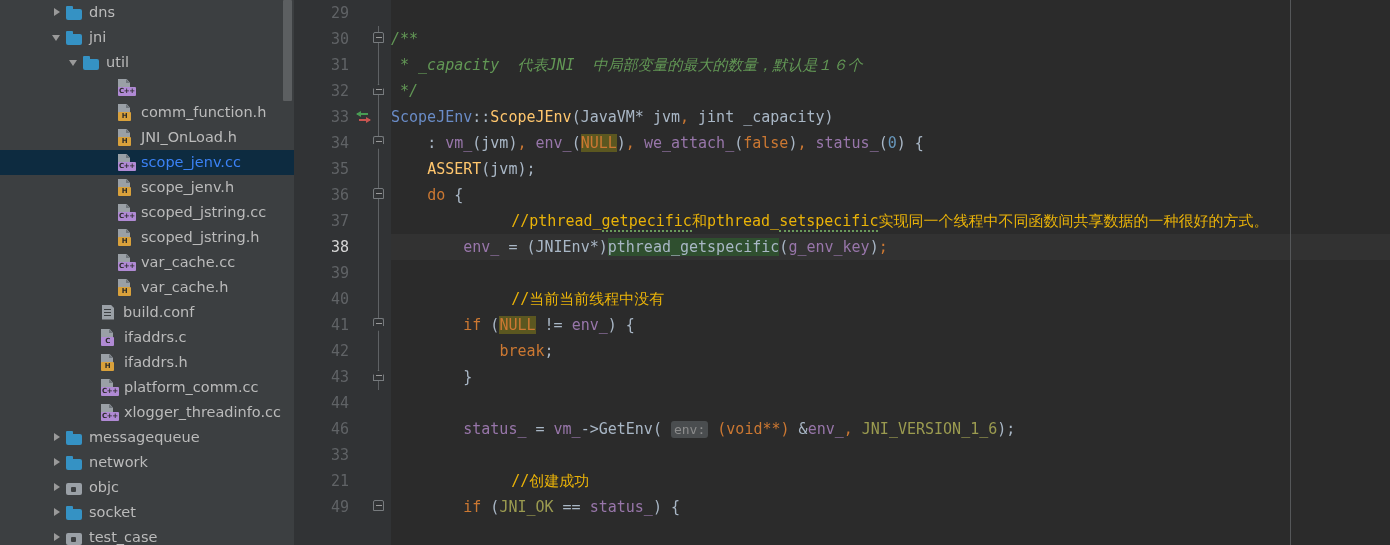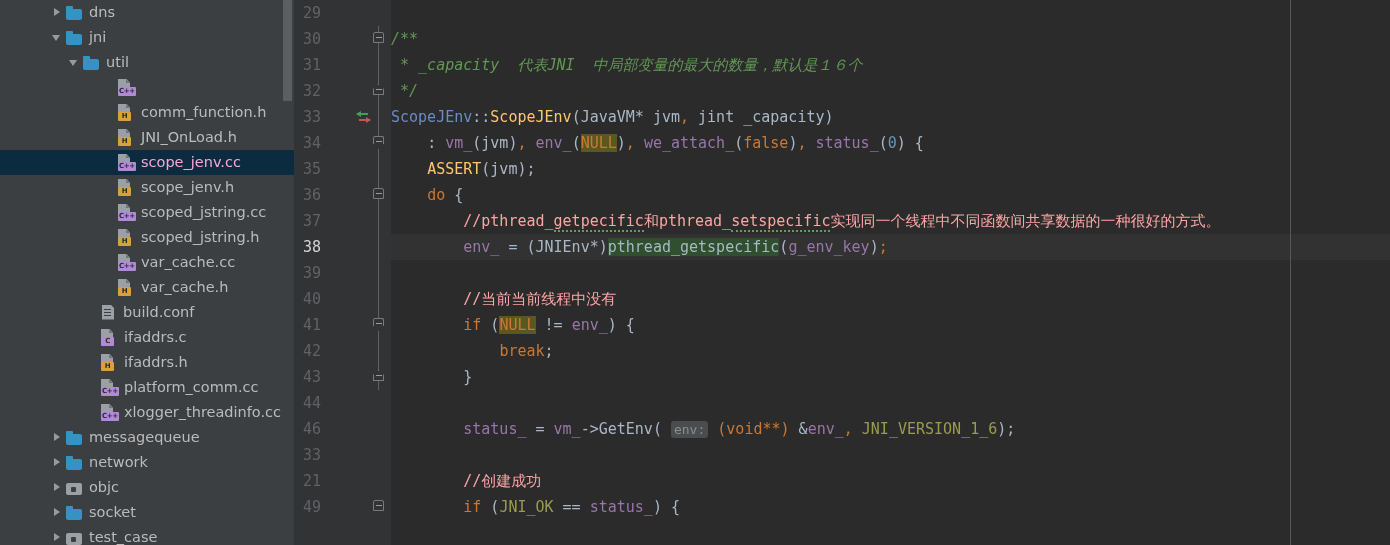--- a/index.html
+++ b/index.html
@@ -31,21 +31,21 @@
     height: 25px;
     line-height: 25px;
     display: flex;
     align-items: center;
     white-space: nowrap;
     font-size: 14.5px;
     color: #bbbbbb;
     padding-right: 4px;
   }
   .tree-row.selected { background: #0d2b40; }
-  .tree-row.selected .tree-label { color: #f9a8d4; }
+  .tree-row.selected .tree-label { color: #3b82f6; }
   .tree-indent { display: inline-block; flex: 0 0 auto; }
   .arrow {
     flex: 0 0 auto;
     width: 15px; height: 25px;
     position: relative;
     display: inline-block;
   }
   .arrow.collapsed::before {
     content: "";
     position: absolute;
@@ -199,21 +199,21 @@
     line-height: 26px;
     white-space: pre;
     font-family: "DejaVu Sans Mono", monospace;
     font-size: 15px;
   }
   .code-line.current { background: #323232; }
   .lineno {
     position: absolute;
     left: 0; top: 0;
     width: 46px;
-    text-align: left;
+    text-align: right;
     color: #606366;
     font-family: "DejaVu Sans Mono", monospace;
     font-size: 15px;
     z-index: 2;
   }
   .code-line.current .lineno { color: #d6d6d6; font-weight: normal; }
   .ln-marks {
     position: absolute;
     left: 46px; top: 0;
     width: 42px; height: 26px;
@@ -279,21 +279,21 @@
   }
   .ovr .a2::before {
     content: ""; position: absolute; right: -1px; top: -2.2px;
     border-left: 5px solid #c75450;
     border-top: 3px solid transparent;
     border-bottom: 3px solid transparent;
   }
 
   
   .cm  { color: #629755; font-style: italic; }   
-  .cm2 { color: #fca5a5; }                        
+  .cm2 { color: #eab308; margin-left: 48px; }                        
   .kw  { color: #cc7832; }
   .typ { color: #ffc66d; }
   .fld { color: #9876aa; }
   .pl  { color: #a9b7c6; }
   .num { color: #6897bb; }
   .mac { color: #9b9b50; }
   .blu { color: #6a8cc7; }
   .hl  { background: #5b5720; color: #cc7832; }
   .grn { background: #2f4f2f; }
   .hint {

